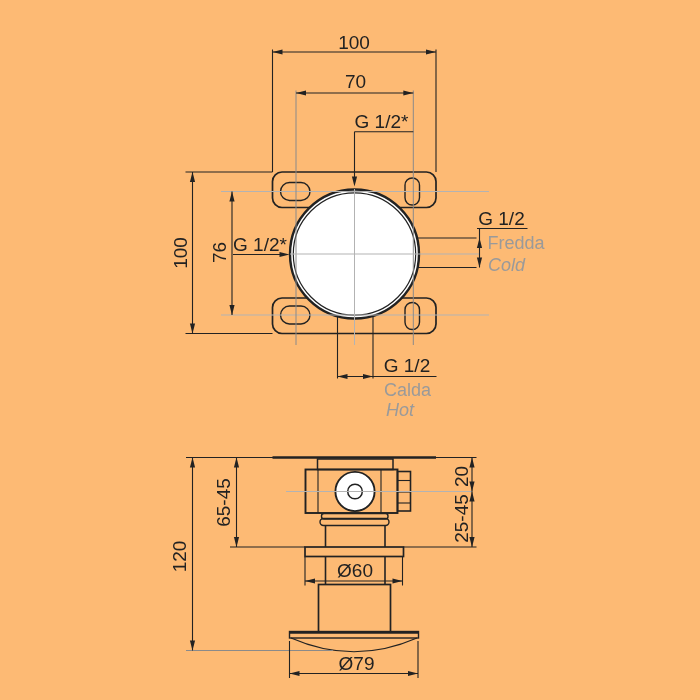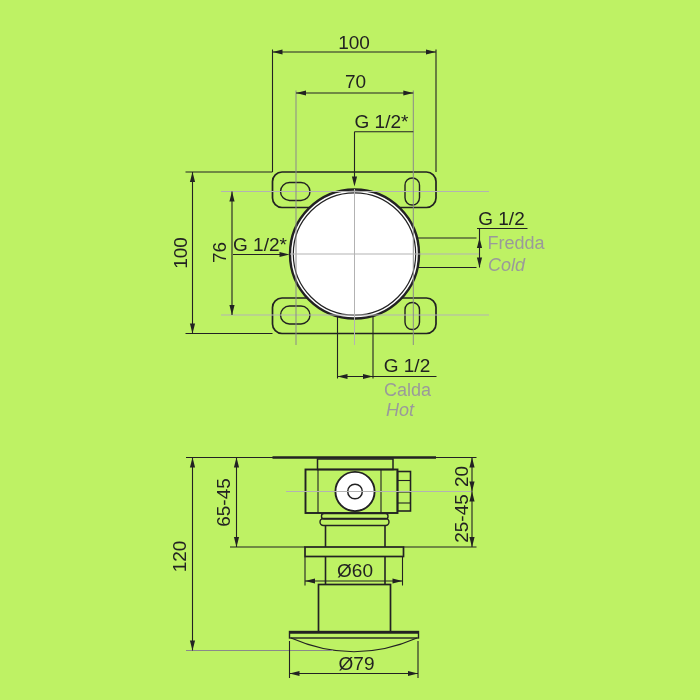--- a/index.html
+++ b/index.html
@@ -1,16 +1,16 @@
 <!DOCTYPE html>
 <html><head>
 <meta charset="utf-8">
 <style>
   html,body{margin:0;padding:0;background:#ffffff;}
-  .stage{position:relative;width:700px;height:700px;background:#bef264;overflow:hidden;
+  .stage{position:relative;width:700px;height:700px;background:#fdba74;overflow:hidden;
          font-family:"Liberation Sans", sans-serif;}
   svg text{font-family:"Liberation Sans", sans-serif;}
   .dim-text{font-size:19px;fill:#222;}
   .thread-text{font-size:19px;fill:#222;}
   .muted-text{font-size:18px;fill:#9a9a9a;}
   .muted-italic{font-size:18px;fill:#9a9a9a;font-style:italic;}
   .outline{fill:none;stroke:#222;}
   .thin{fill:none;stroke:#222;stroke-width:1.1;}
   .centerline{fill:none;stroke:#b3b3b3;stroke-width:1;}
   .centerline-dark{fill:none;stroke:#8a8a8a;stroke-width:1;}

